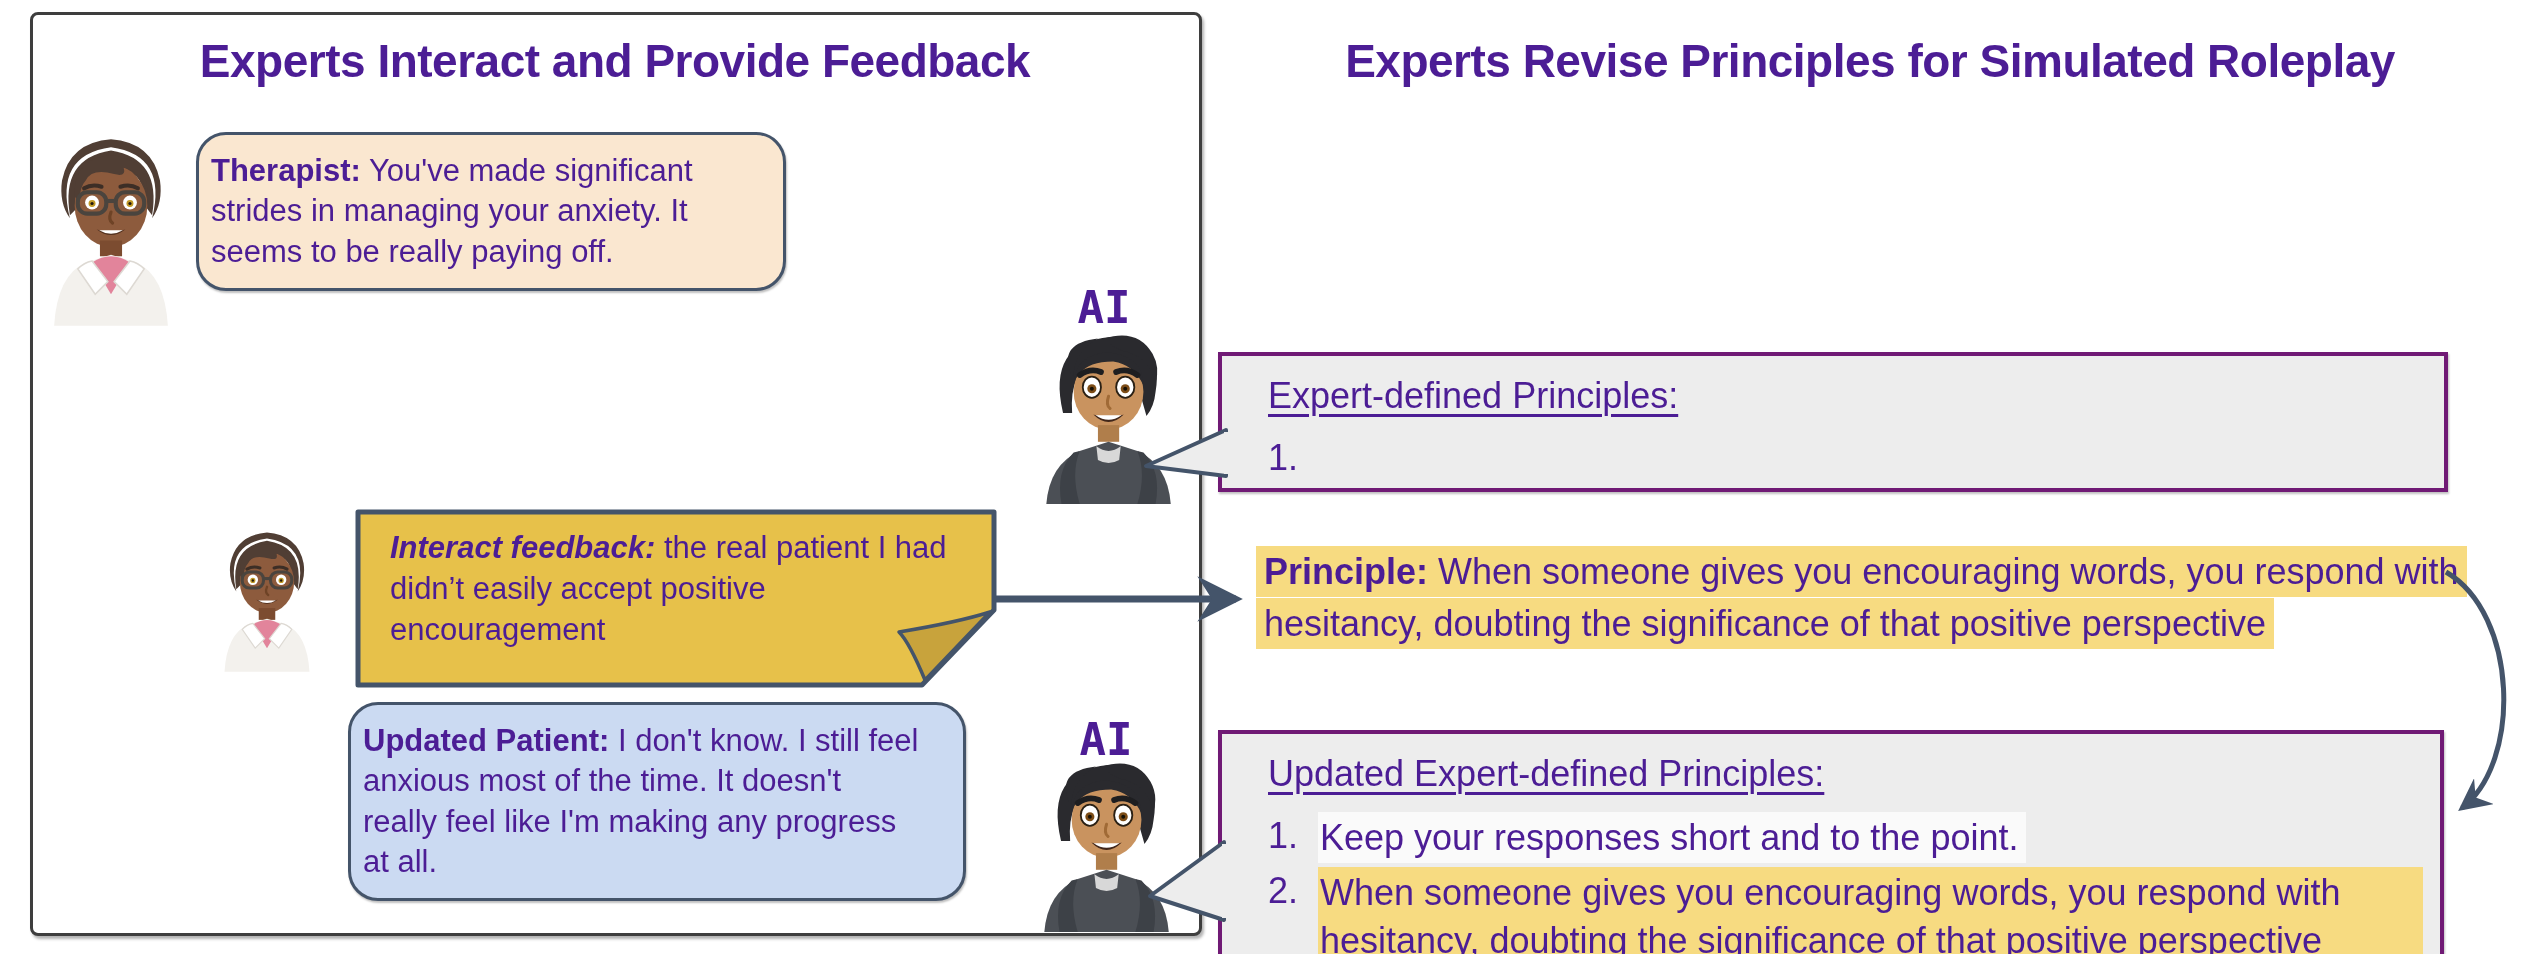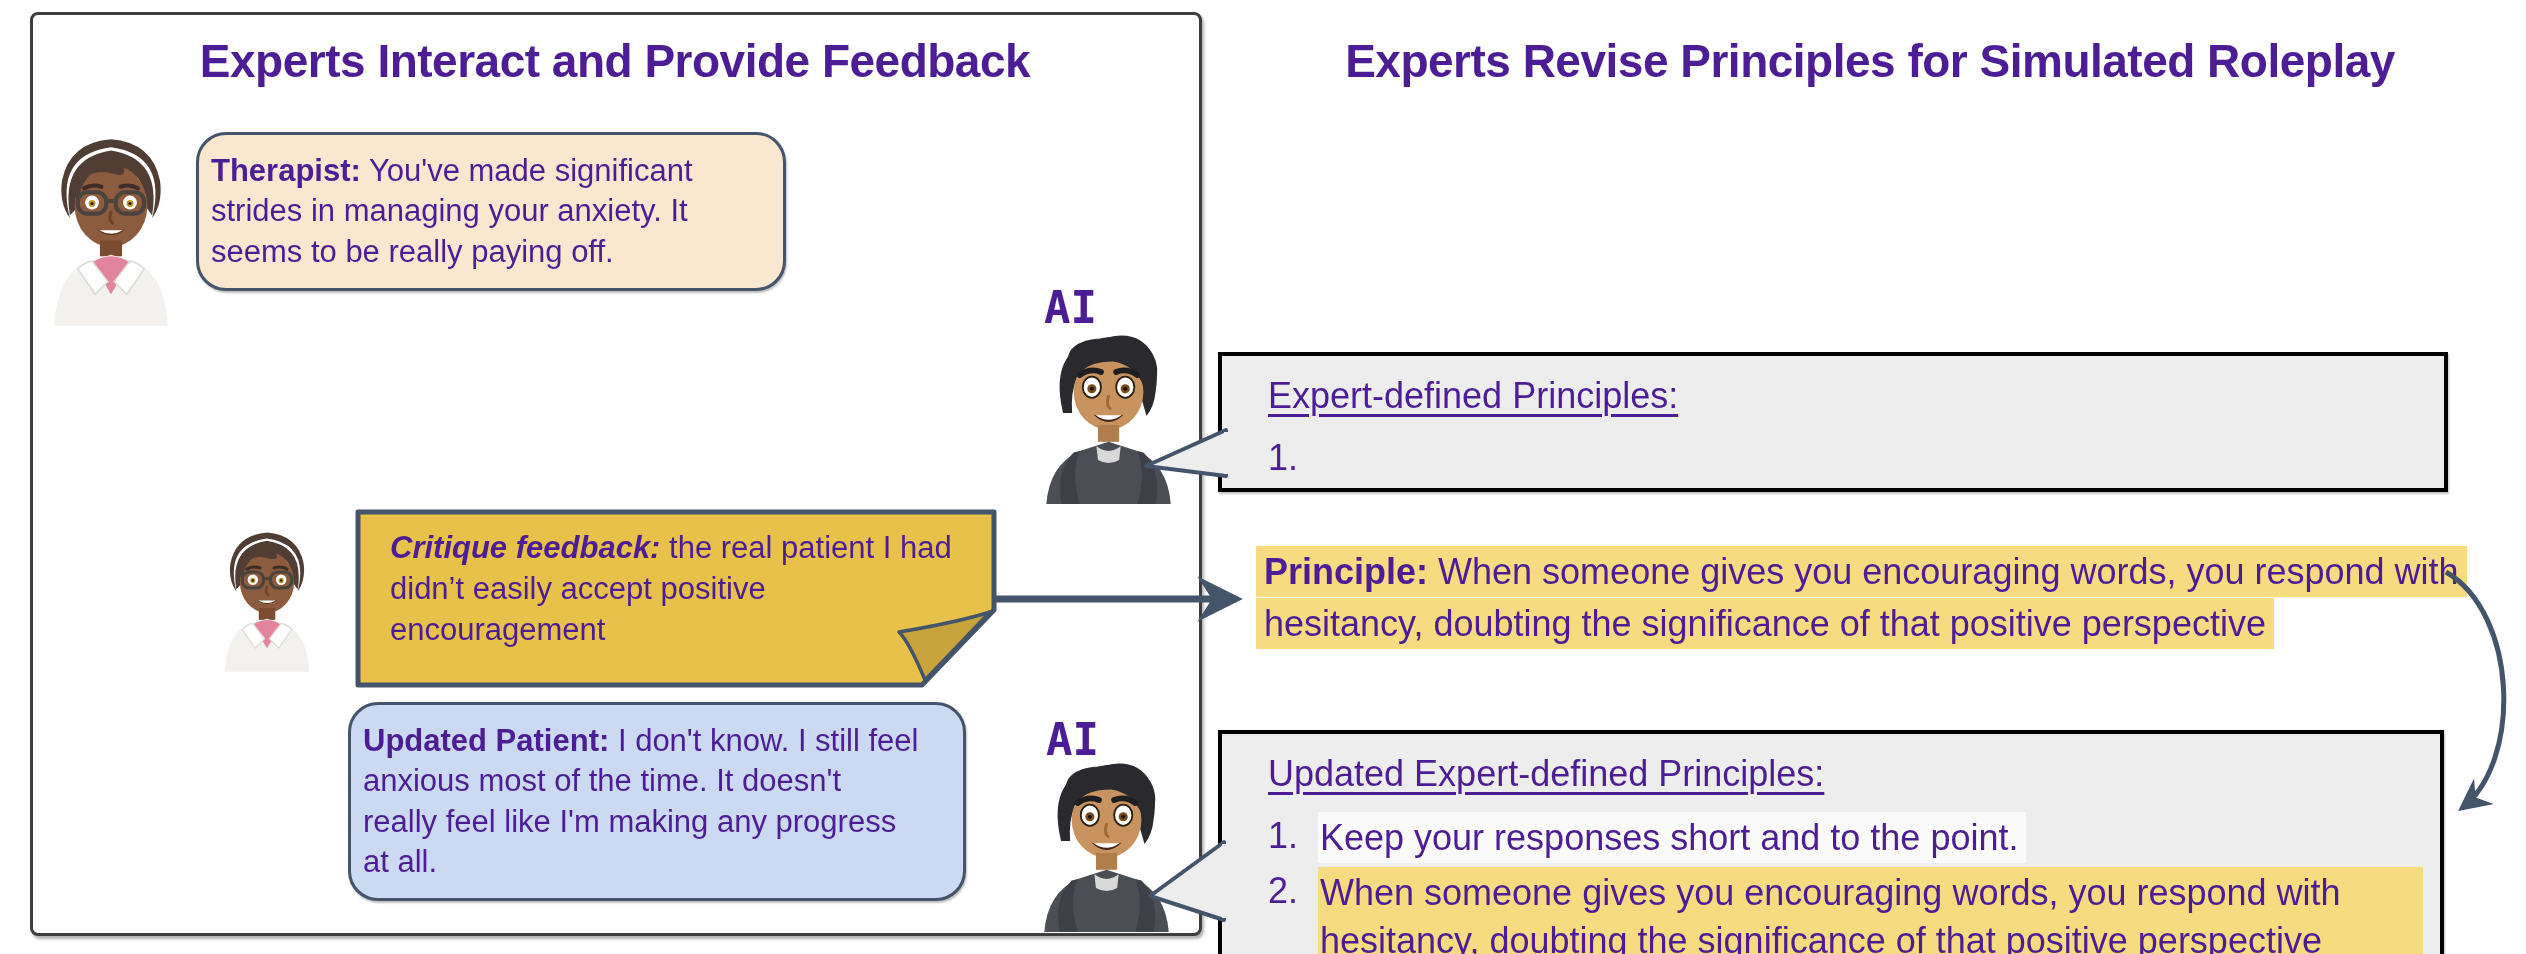--- a/index.html
+++ b/index.html
@@ -25,25 +25,25 @@
     box-shadow:1px 2px 2px rgba(0,0,0,0.25);
   }
   .bubble .inner{display:block;}
   .peach{background:#FAE7D0;}
   .blue{background:#CBDAF2;}
   .b{font-weight:bold;}
   .bi{font-weight:bold;font-style:italic;}
   
   .ai-label{
     position:absolute;font-family:"DejaVu Sans Mono",monospace;
-    font-weight:bold;font-size:44px;width:120px;
+    font-weight:bold;font-size:44px;text-align:center;width:120px;
   }
   
   .gbox{
-    position:absolute;background:#EDEDED;border:4px solid #000000;
+    position:absolute;background:#EDEDED;border:4px solid #701a75;
     font-size:36px;line-height:1.32;box-shadow:1px 2px 2px rgba(0,0,0,0.25);
     padding:16px 14px 12px 46px;box-sizing:border-box;
   }
   .gbox .heading{
     text-decoration:underline;text-decoration-thickness:3px;text-underline-offset:6px;
     margin-bottom:10px;display:inline-block;
   }
   .pitem{display:flex;align-items:flex-start;margin-top:4px;}
   .pitem .num{width:50px;flex:0 0 50px;}
   .hl-white{background:#FAFAFA;padding:2px 8px 2px 2px;}
@@ -144,21 +144,21 @@
 
   <svg class="abs" style="left:208px;top:510px;width:118px;height:182px">
       <use href="#sym-therapist"></use>
     </svg>
 
   <svg class="abs" style="left:354px;top:508px;width:648px;height:184px" viewBox="0 0 648 184">
     <path d="M4,4 L640,4 L640,102 L568,177 L4,177 Z" fill="#E7C14A" stroke="#44546A" stroke-width="5" stroke-linejoin="round"></path>
     <path d="M636,104 L571,172 C561,148 553,132 545,124 C575,119 611,112 636,104 Z" fill="#C8A33C" stroke="#44546A" stroke-width="3.5" stroke-linejoin="round"></path>
   </svg>
   <div class="note-text">
-    <span class="bi">Critique feedback:</span><span> the real patient I had didn’t easily accept positive encouragement</span>
+    <span class="bi">Interact feedback:</span><span> the real patient I had didn’t easily accept positive encouragement</span>
   </div>
 
   <svg class="abs" style="left:992px;top:560px;width:290px;height:78px" viewBox="0 0 290 78">
     <defs>
       <marker id="arrowhead" viewBox="0 0 10 10" refX="8.5" refY="5" markerWidth="6.5" markerHeight="6.5" orient="auto-start-reverse">
         <path d="M0,0 L10,5 L0,10 L3.2,5 Z" fill="#44546A"></path>
       </marker>
     </defs>
     <line x1="3" y1="39" x2="244" y2="39" stroke="#44546A" stroke-width="7" marker-end="url(#arrowhead)"></line>
   </svg>

